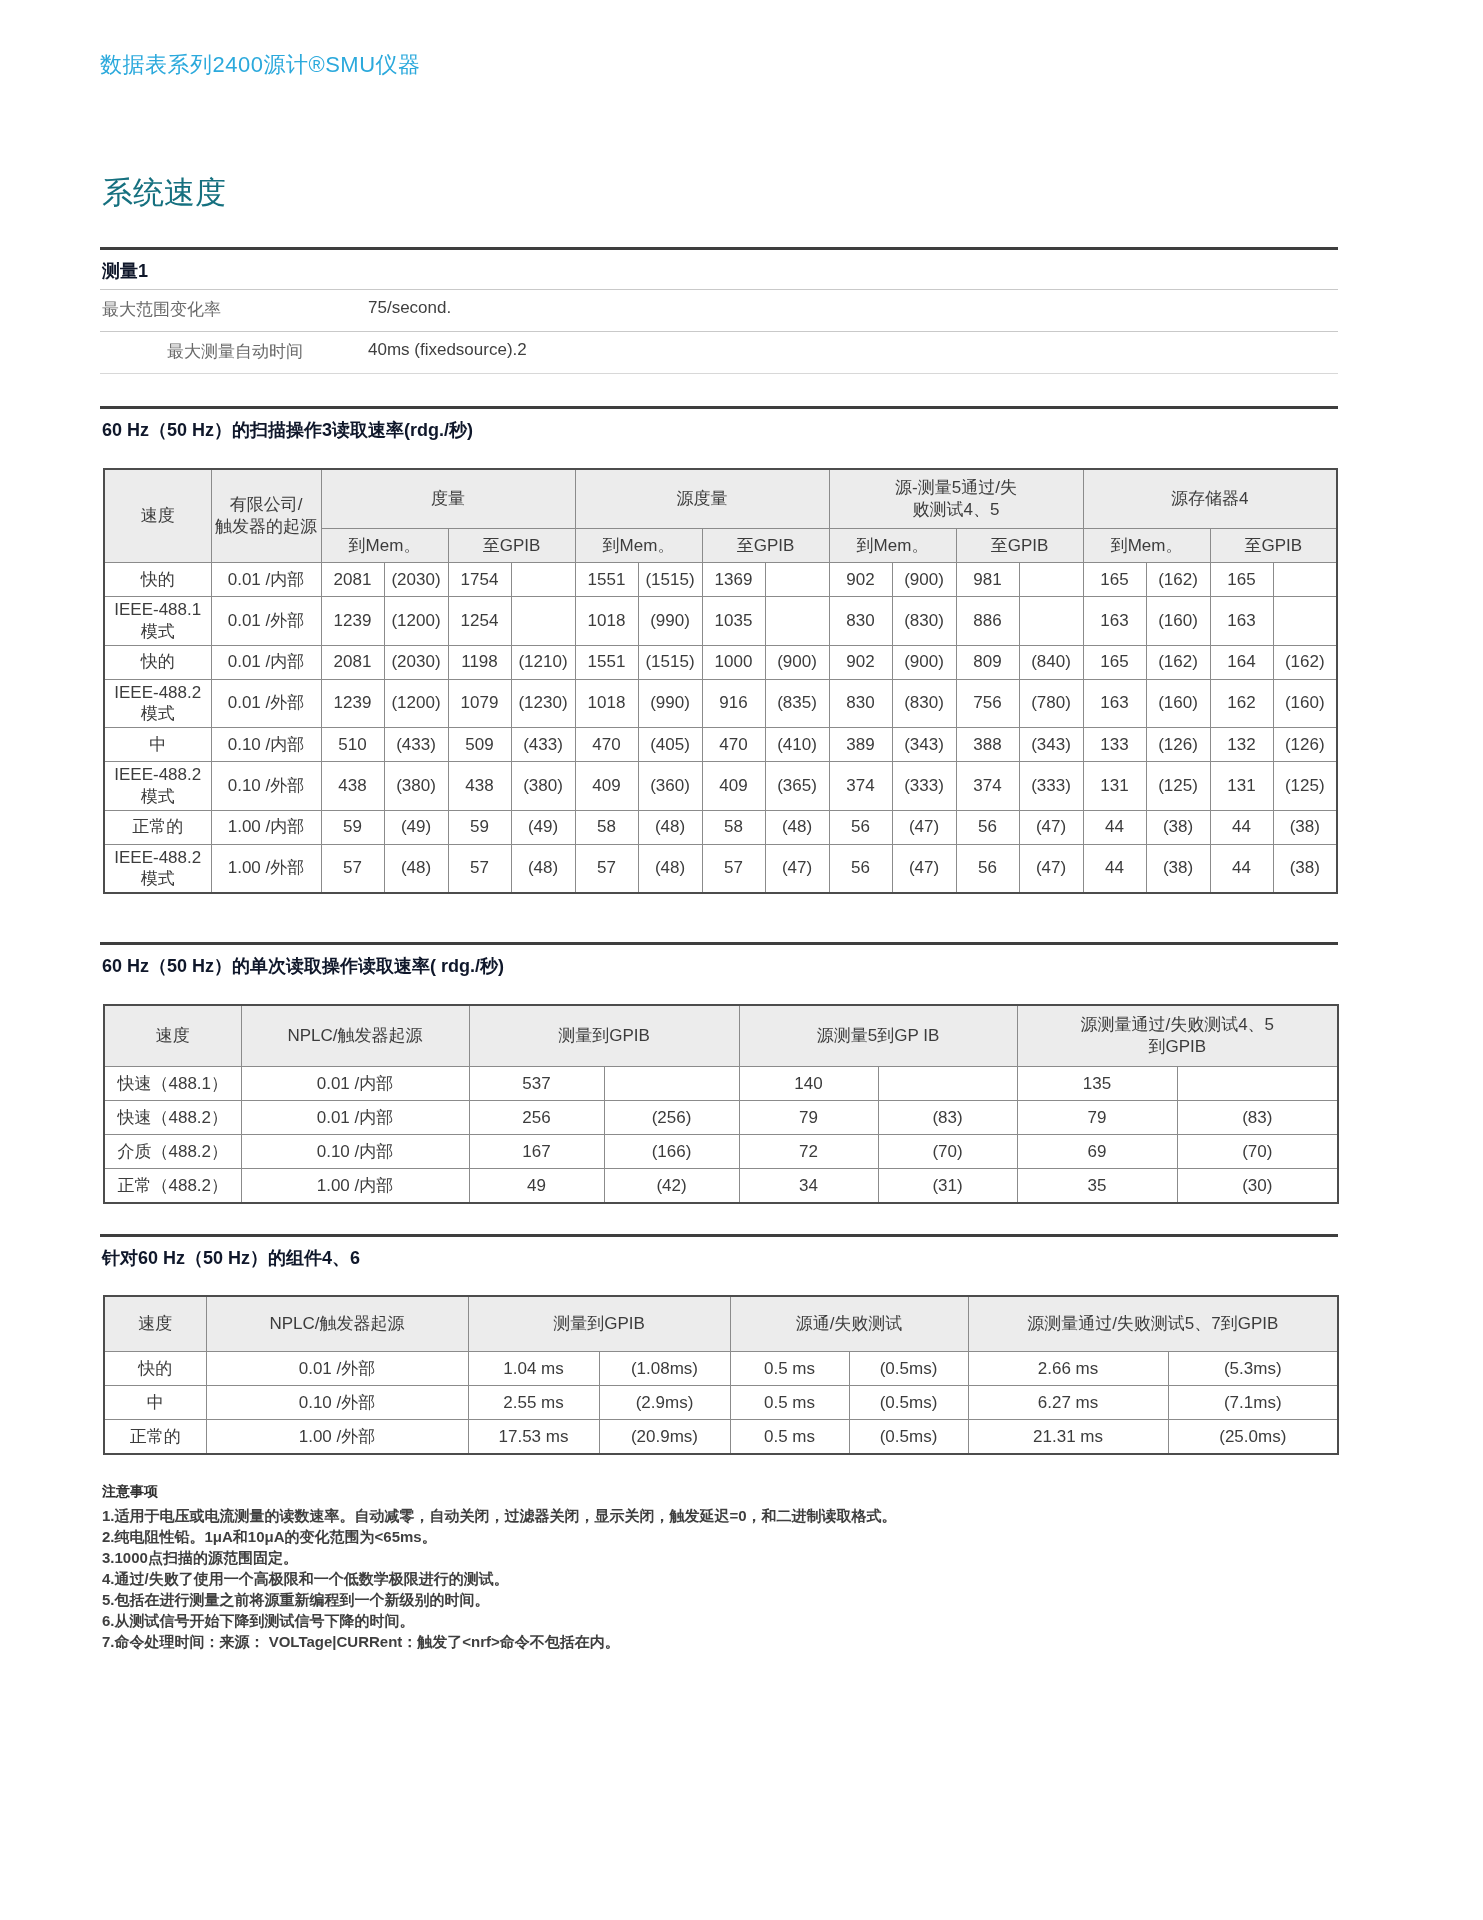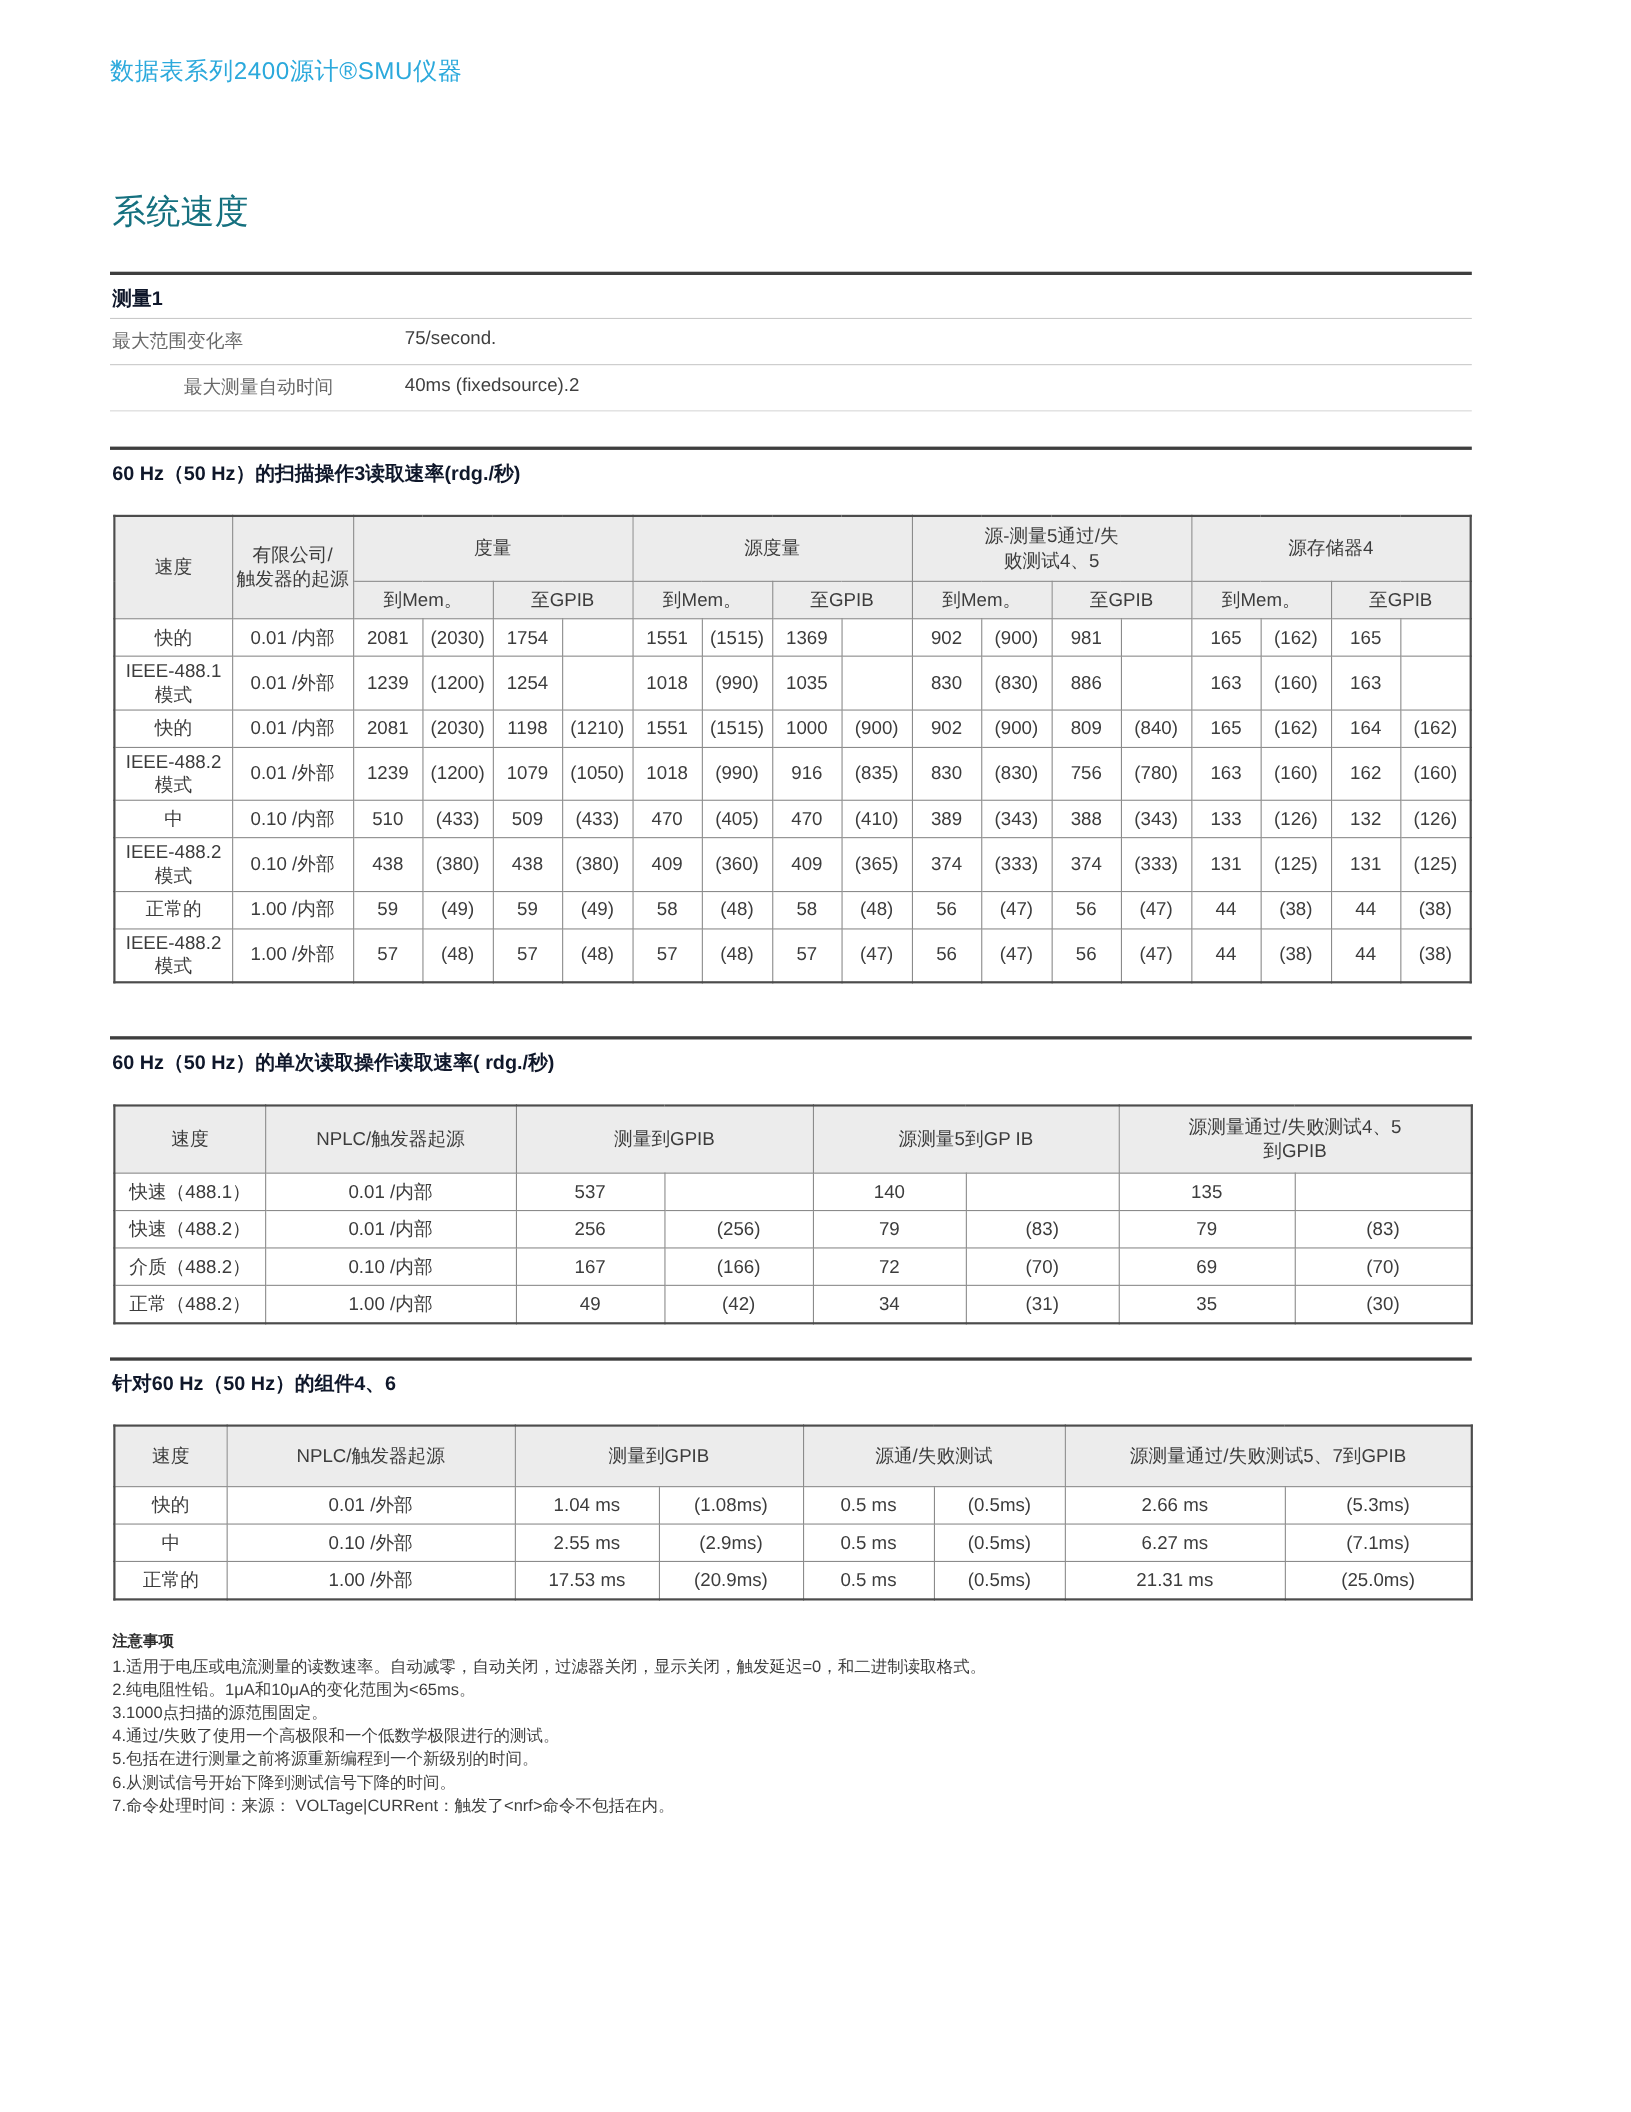--- a/index.html
+++ b/index.html
@@ -34,21 +34,21 @@
   tbody td { height:29px; }
   .t1 thead tr.group-row th { height:54px; }
   .t1 thead tr.sub-row th { height:29px; }
   .t2 thead th { height:56px; }
   .t3 thead th { height:50px; }
   .t2 { margin-top:26px; }
   .t3 { margin-top:25px; }
 
   .notes { margin-top:28px; width:1238px; }
   .notes-heading { font-size:14px; font-weight:700; color:#2e2e2e; margin:0 0 4px 2px; }
-  .note-item { font-size:15px; color:#3f3f3f; line-height:21px; margin-left:2px; }
+  .note-item { font-size:15px; color:#3f3f3f; line-height:21px; margin-left:2px;font-weight:bold; }
 </style>
 </head>
 <body>
 
 <div class="content">
 
   <div class="doc-header">数据表系列2400源计®SMU仪器</div>
 
   <div class="page-title">系统速度</div>
 
@@ -176,21 +176,21 @@
           <td>164</td>
           <td>(162)</td>
         </tr>
         <tr>
           <td>IEEE-488.2
 模式</td>
           <td>0.01 /外部</td>
           <td>1239</td>
           <td>(1200)</td>
           <td>1079</td>
-          <td>(1050)</td>
+          <td>(1230)</td>
           <td>1018</td>
           <td>(990)</td>
           <td>916</td>
           <td>(835)</td>
           <td>830</td>
           <td>(830)</td>
           <td>756</td>
           <td>(780)</td>
           <td>163</td>
           <td>(160)</td>

